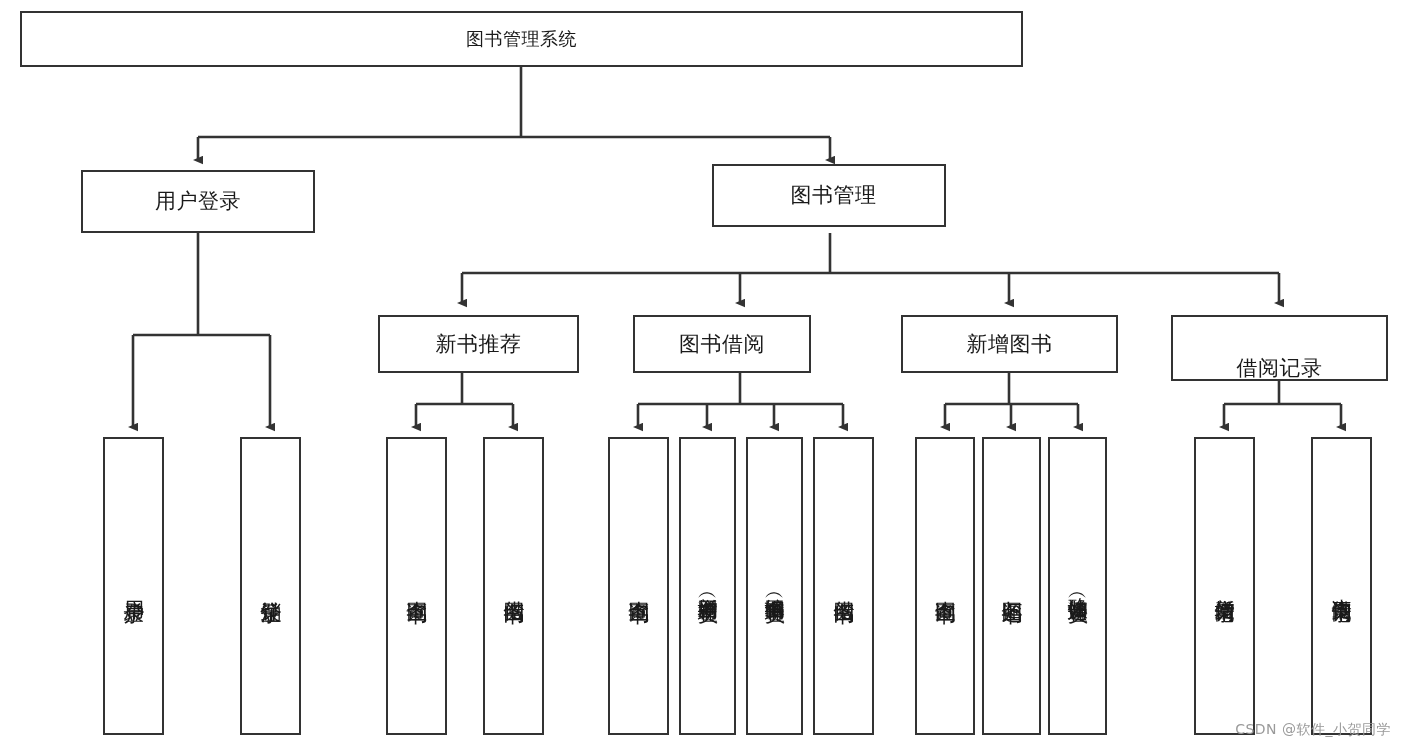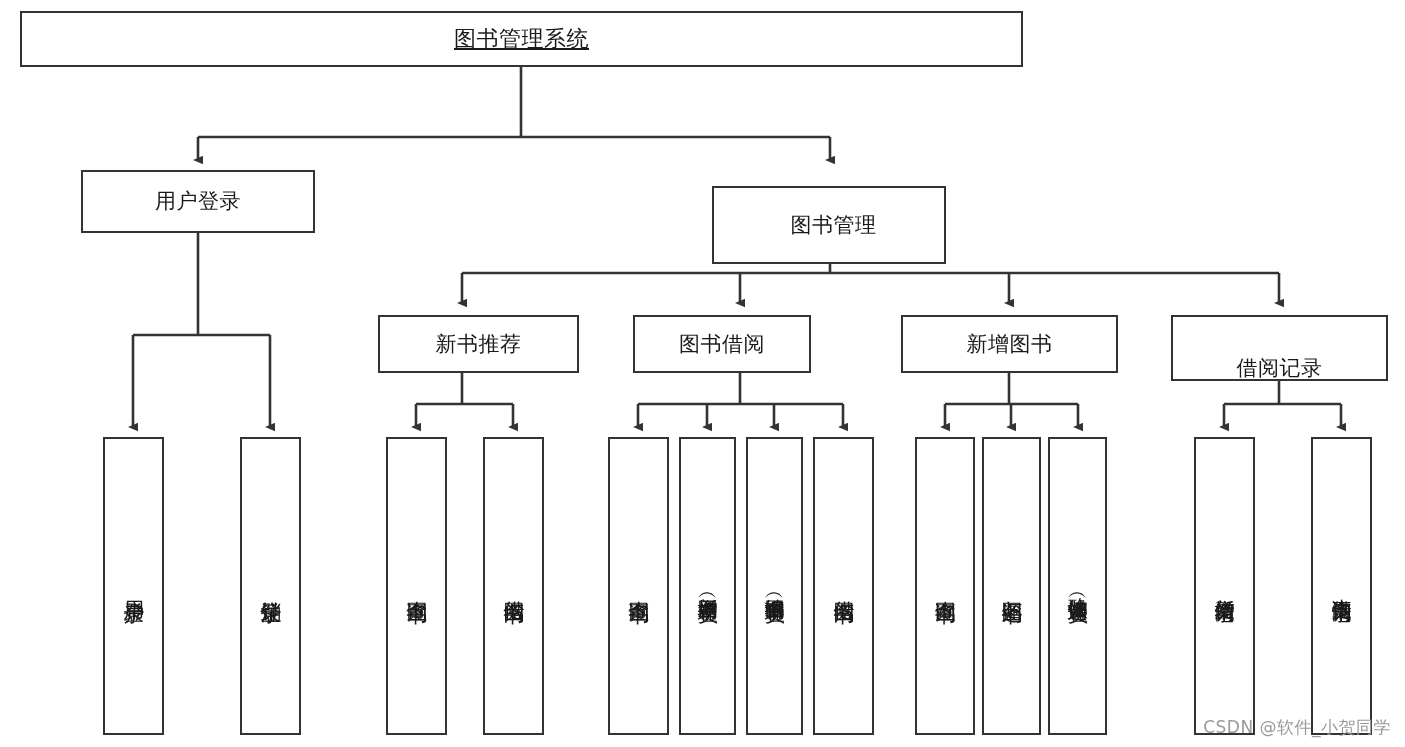--- a/index.html
+++ b/index.html
@@ -42,22 +42,21 @@
     text-align: center;
     line-height: 1.05;
     white-space: nowrap;
   }
   
   .node.horiz .node-label {
     font-size: 21px;
     letter-spacing: 0.5px;
   }
   .node.root .node-label {
-    font-size: 22px;
-    text-decoration: underline;
+    font-size: 18px;
   }
   
   .node.vert {
     align-items: center;
     justify-content: center;
   }
   .node.vert .node-label {
     writing-mode: vertical-rl;
     text-orientation: upright;
     font-size: 21px;
@@ -65,21 +64,21 @@
     letter-spacing: 1px;
     max-height: 100%;
   }
   .node.vert.narrow .node-label {
     font-size: 20px;
   }
   #watermark {
     position: absolute;
     right: 14px;
     bottom: 8px;
-    font-size: 17px;
+    font-size: 14px;
     color: #9a9a9a;
     white-space: nowrap;
     letter-spacing: 0.5px;
   }
 </style>
 </head>
 <body>
 
 <div id="diagram-root">
 
@@ -134,21 +133,21 @@
   </svg>
 
   <div class="node horiz root" style="left:20px; top:11px; width:1003px; height:56px;">
     <span class="node-label">图书管理系统</span>
   </div>
 
   <div class="node horiz" style="left:81px; top:170px; width:234px; height:63px;">
     <span class="node-label">用户登录</span>
   </div>
 
-  <div class="node horiz" style="left:712px; top:186px; width:234px; height:78px;padding-left:9px;">
+  <div class="node horiz" style="left:712px; top:164px; width:234px; height:63px;padding-left:9px;">
     <span class="node-label">图书管理</span>
   </div>
 
   <div class="node horiz" style="left:378px; top:315px; width:201px; height:58px;">
     <span class="node-label">新书推荐</span>
   </div>
 
   <div class="node horiz" style="left:633px; top:315px; width:178px; height:58px;">
     <span class="node-label">图书借阅</span>
   </div>

